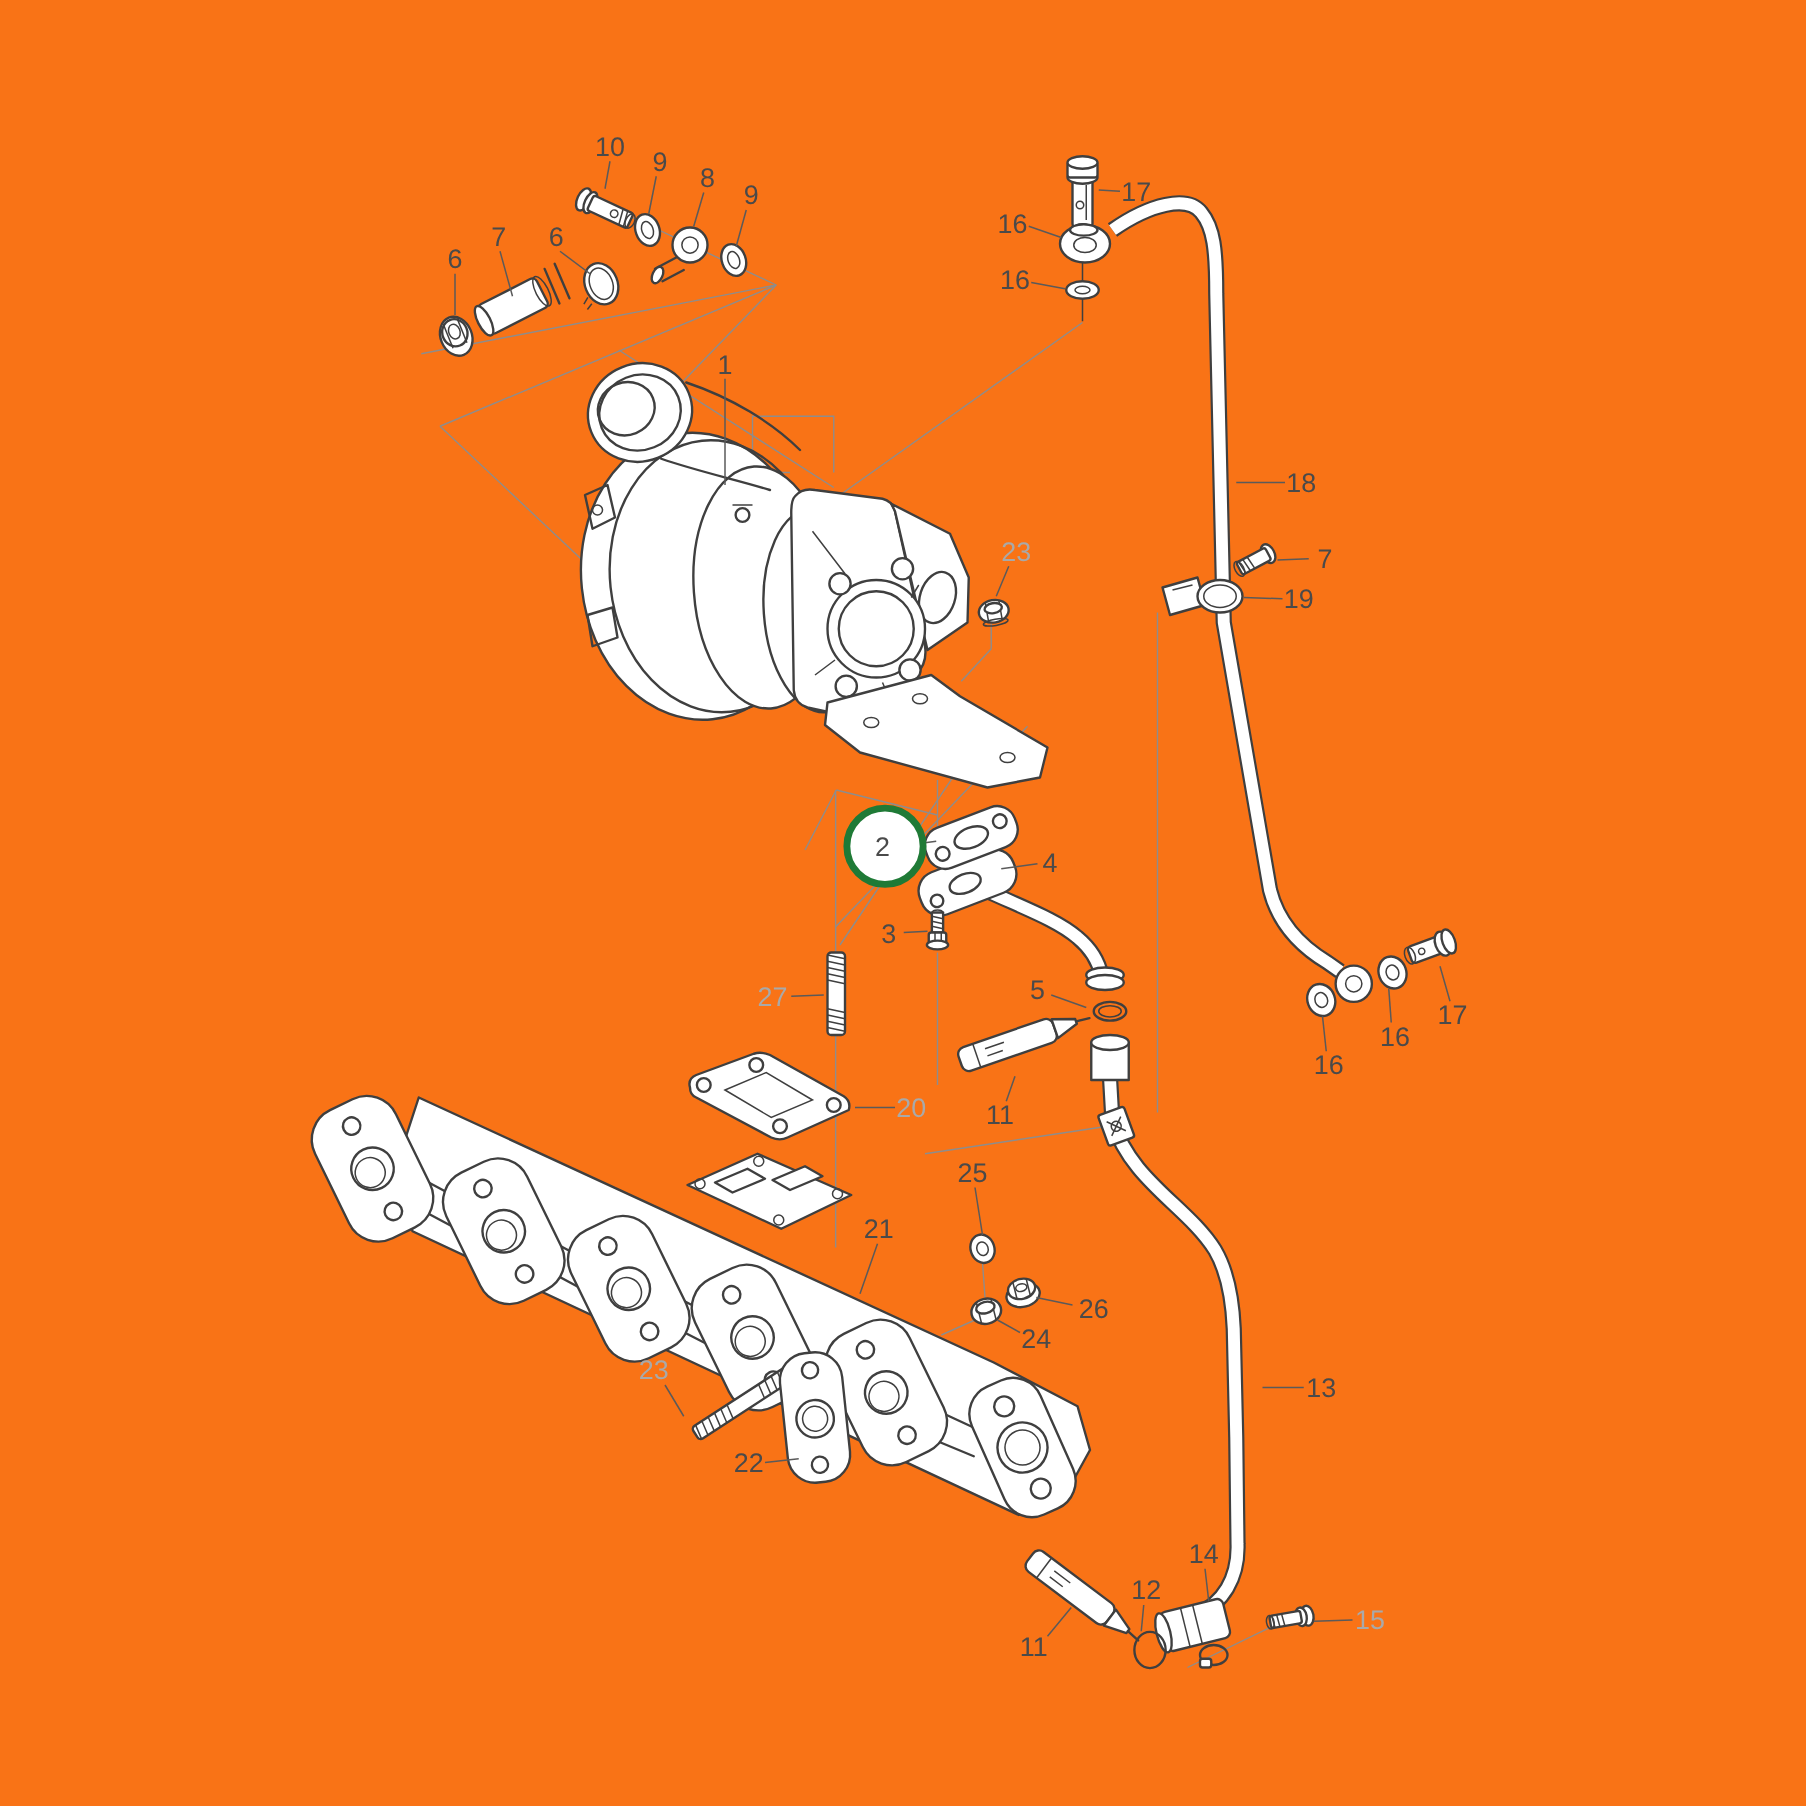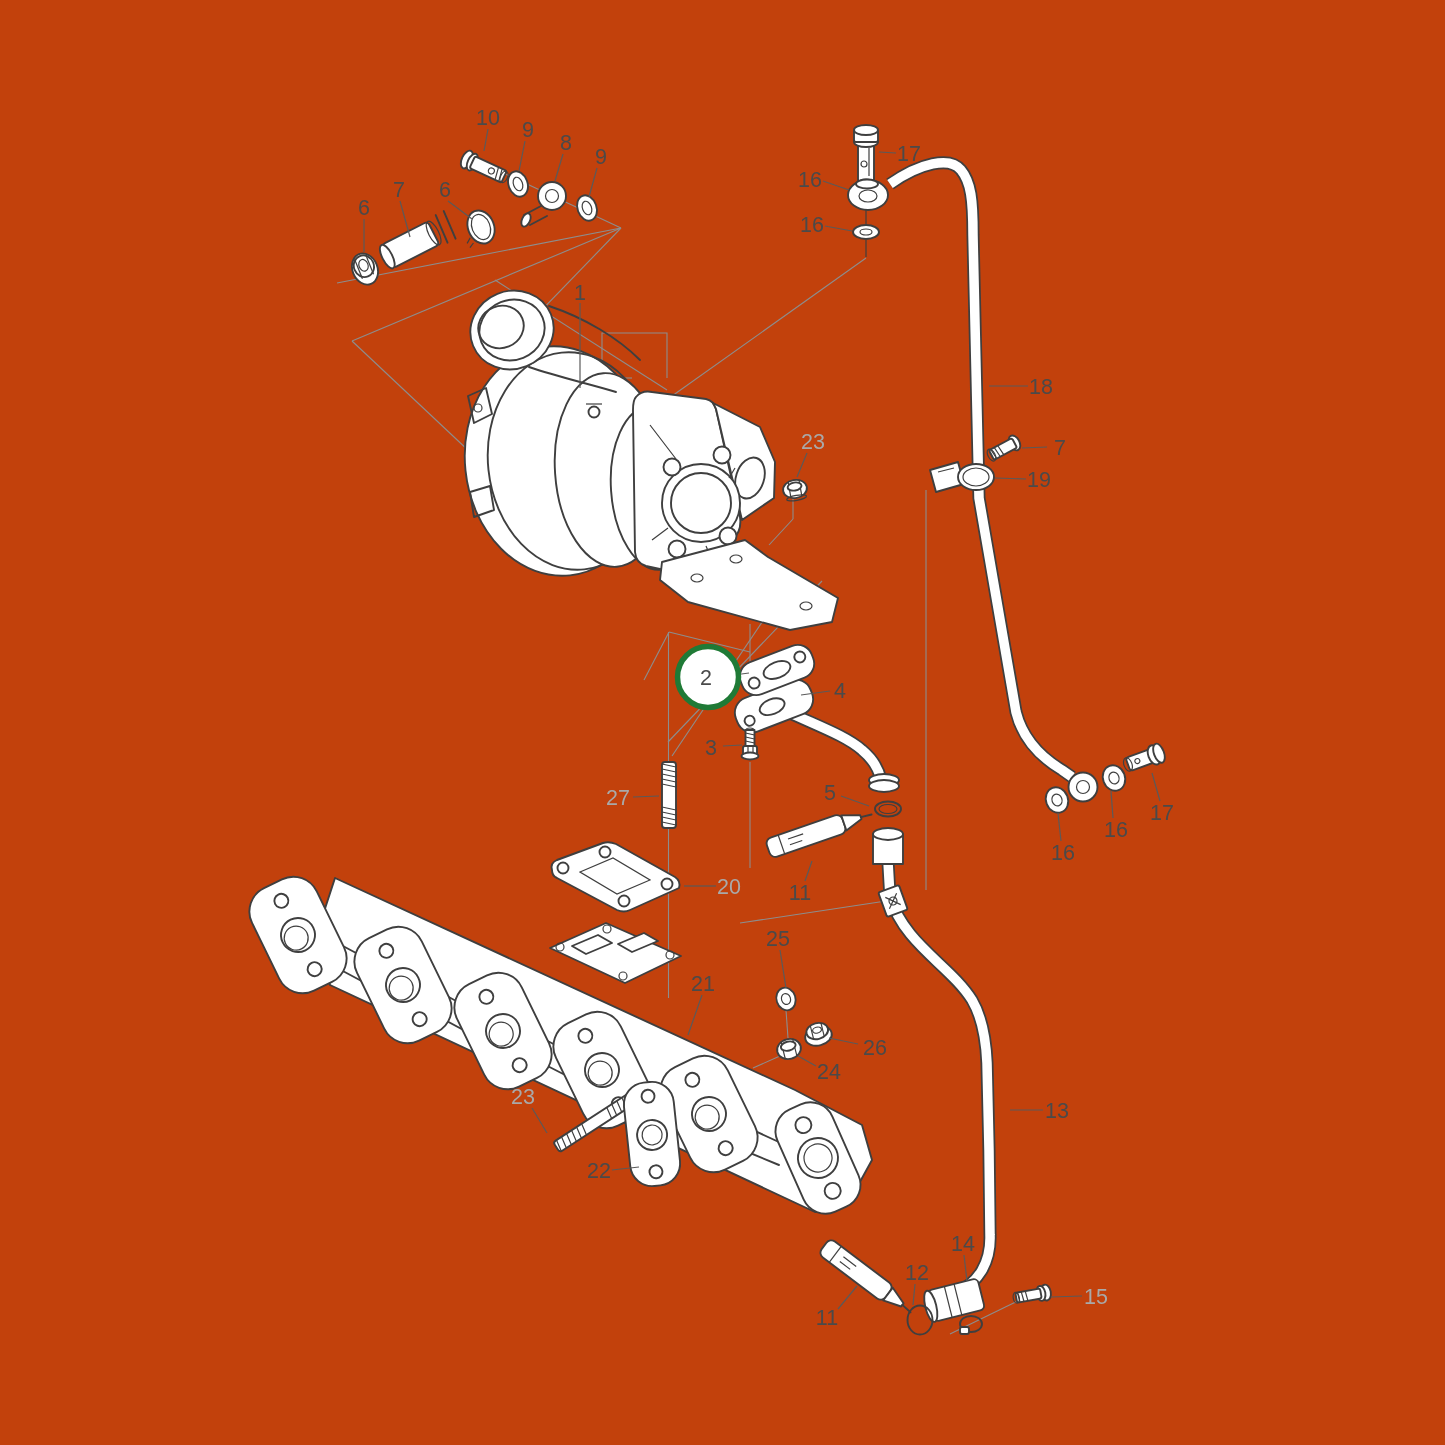--- a/index.html
+++ b/index.html
@@ -1,16 +1,16 @@
 <!DOCTYPE html>
 <html><head>
 <meta charset="utf-8">
 <style>
   html,body{margin:0;padding:0;background:#ffffff;}
-  #stage{position:relative;width:1445px;height:1445px;background:#c2410c;overflow:hidden;}
+  #stage{position:relative;width:1445px;height:1445px;background:#f97316;overflow:hidden;}
   svg{position:absolute;left:0;top:0;}
   .ol{stroke:#3f3f3f;stroke-width:1.9;fill:none;stroke-linecap:round;stroke-linejoin:round;}
   .olw{stroke:#3f3f3f;stroke-width:1.9;fill:#ffffff;stroke-linejoin:round;}
   .thin{stroke:#3f3f3f;stroke-width:1.2;fill:none;}
   .cons{stroke:#8d8d8d;stroke-width:1.1;fill:none;}
   .lead{stroke:#5a5a5a;stroke-width:1.2;fill:none;}
   .pipeO{stroke:#3f3f3f;stroke-width:13;fill:none;stroke-linecap:butt;}
   .pipeI{stroke:#ffffff;stroke-width:9.5;fill:none;stroke-linecap:butt;}
   .part-label{font-family:"Liberation Sans",sans-serif;font-size:21.5px;fill:#4a4a4a;text-anchor:middle;}
   .part-label.muted{fill:#a9a9a9;}

